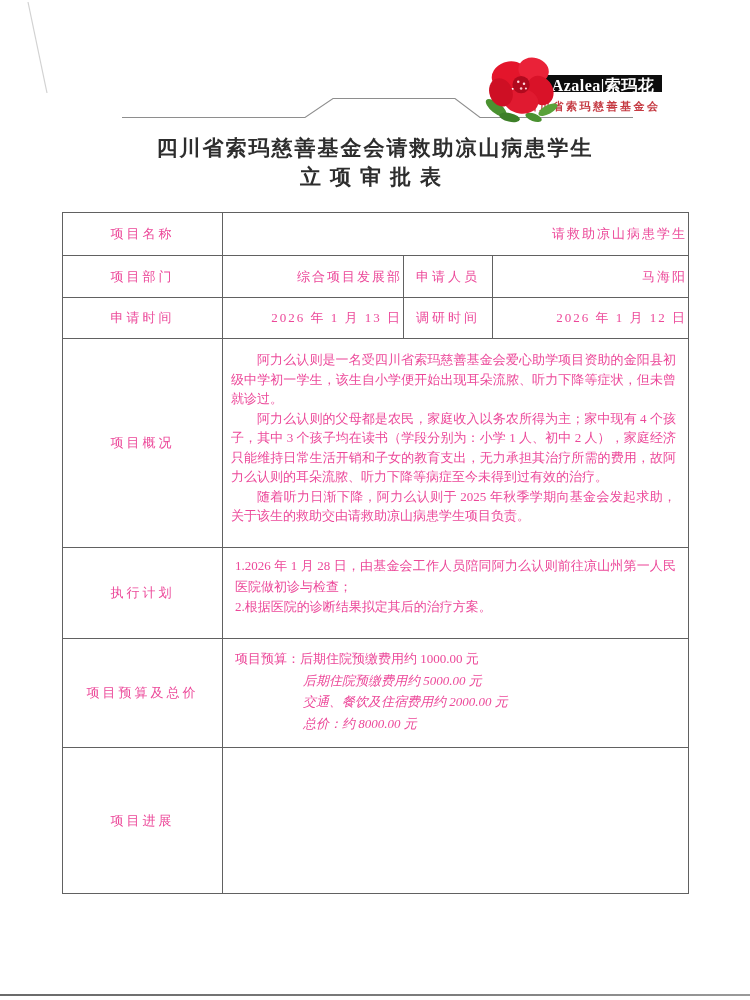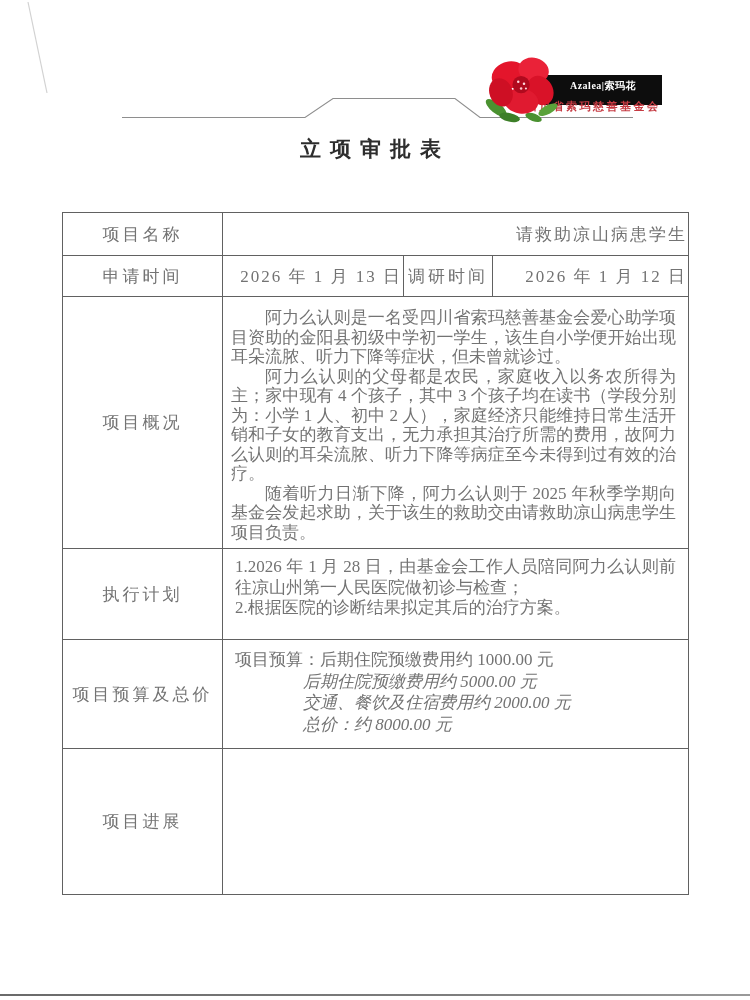--- a/index.html
+++ b/index.html
@@ -14,44 +14,44 @@
   }
   
   .scan-svg{position:absolute;left:0;top:0;pointer-events:none;}
   .bottom-shadow{
     position:absolute;left:0;top:994px;width:750px;height:2px;
     background:linear-gradient(to right,#6a6a6a 0%,#7d7d7d 60%,#9a9a9a 100%);
   }
   
   .flower{position:absolute;left:480px;top:54px;width:88px;height:72px;z-index:3;}
   .brand-plate{
-    position:absolute;left:544px;top:75px;width:118px;height:30px;z-index:2;
+    position:absolute;left:544px;top:75px;width:118px;height:17px;z-index:2;
     background:#0d0d0d;color:#ffffff;text-align:center;line-height:22px;
-    font-size:10px;font-weight:bold;letter-spacing:0.5px;
+    font-size:16px;font-weight:bold;letter-spacing:0.5px;
   }
   .org-name{
     position:absolute;left:518px;top:99px;width:150px;z-index:2;
     color:#c53a42;font-size:11px;font-weight:bold;letter-spacing:2.5px;text-align:center;
     white-space:nowrap;
   }
   
   .title-block{
     position:absolute;left:0;top:134px;width:750px;text-align:center;
     color:#2d2d2d;font-weight:bold;
   }
   .title-line1{font-size:21px;letter-spacing:2px;}
   .title-line2{font-size:21px;letter-spacing:9px;margin-top:1px;}
   
   table.approval{
     position:absolute;left:62px;top:212px;width:626px;
     border-collapse:collapse;table-layout:fixed;
   }
   table.approval td{
     border:1px solid #616161;overflow:hidden;
-    font-size:17px;color:#737373;margin-left:32px;
+    font-size:13px;color:#ec4899;margin-left:32px;
   }
   td.lbl{
     text-align:center;vertical-align:middle;
     letter-spacing:3px;color:#515151;
   }
   td.val-c{text-align:right;vertical-align:middle;letter-spacing:2px;}
   td.overview{
     vertical-align:top;padding:11px 12px 6px 8px;
     font-size:13.5px;line-height:19.5px;text-align:justify;
   }
@@ -97,34 +97,41 @@
       <circle cx="39" cy="29" r="1.3" fill="#ffd9de"></circle>
       <circle cx="45" cy="31" r="1.3" fill="#ffd9de"></circle>
       <circle cx="42" cy="36" r="1.3" fill="#ffc2c9"></circle>
       <circle cx="47" cy="36" r="1.1" fill="#ffd9de"></circle>
     </g>
   </svg>
   <div class="brand-plate">Azalea|索玛花</div>
   <div class="org-name">四川省索玛慈善基金会</div>
 
   <div class="title-block">
+    <div class="title-line1">四川省索玛慈善基金会请救助凉山病患学生</div>
     <div class="title-line2">立项审批表</div>
   </div>
 
   <table class="approval">
     <colgroup>
       <col style="width:160px">
         <col style="width:181px">
         <col style="width:89px">
         <col style="width:196px">
     </colgroup>
     <tbody>
       <tr class="r1">
         <td class="lbl">项目名称</td>
         <td class="val-c" colspan="3">请救助凉山病患学生</td>
+      </tr>
+      <tr class="r2">
+        <td class="lbl">项目部门</td>
+        <td class="val-c">综合项目发展部</td>
+        <td class="lbl">申请人员</td>
+        <td class="val-c">马海阳</td>
       </tr>
       <tr class="r3">
         <td class="lbl">申请时间</td>
         <td class="val-c">2026 年 1 月 13 日</td>
         <td class="lbl">调研时间</td>
         <td class="val-c">2026 年 1 月 12 日</td>
       </tr>
       <tr class="r4">
         <td class="lbl">项目概况</td>
         <td class="overview" colspan="3">

